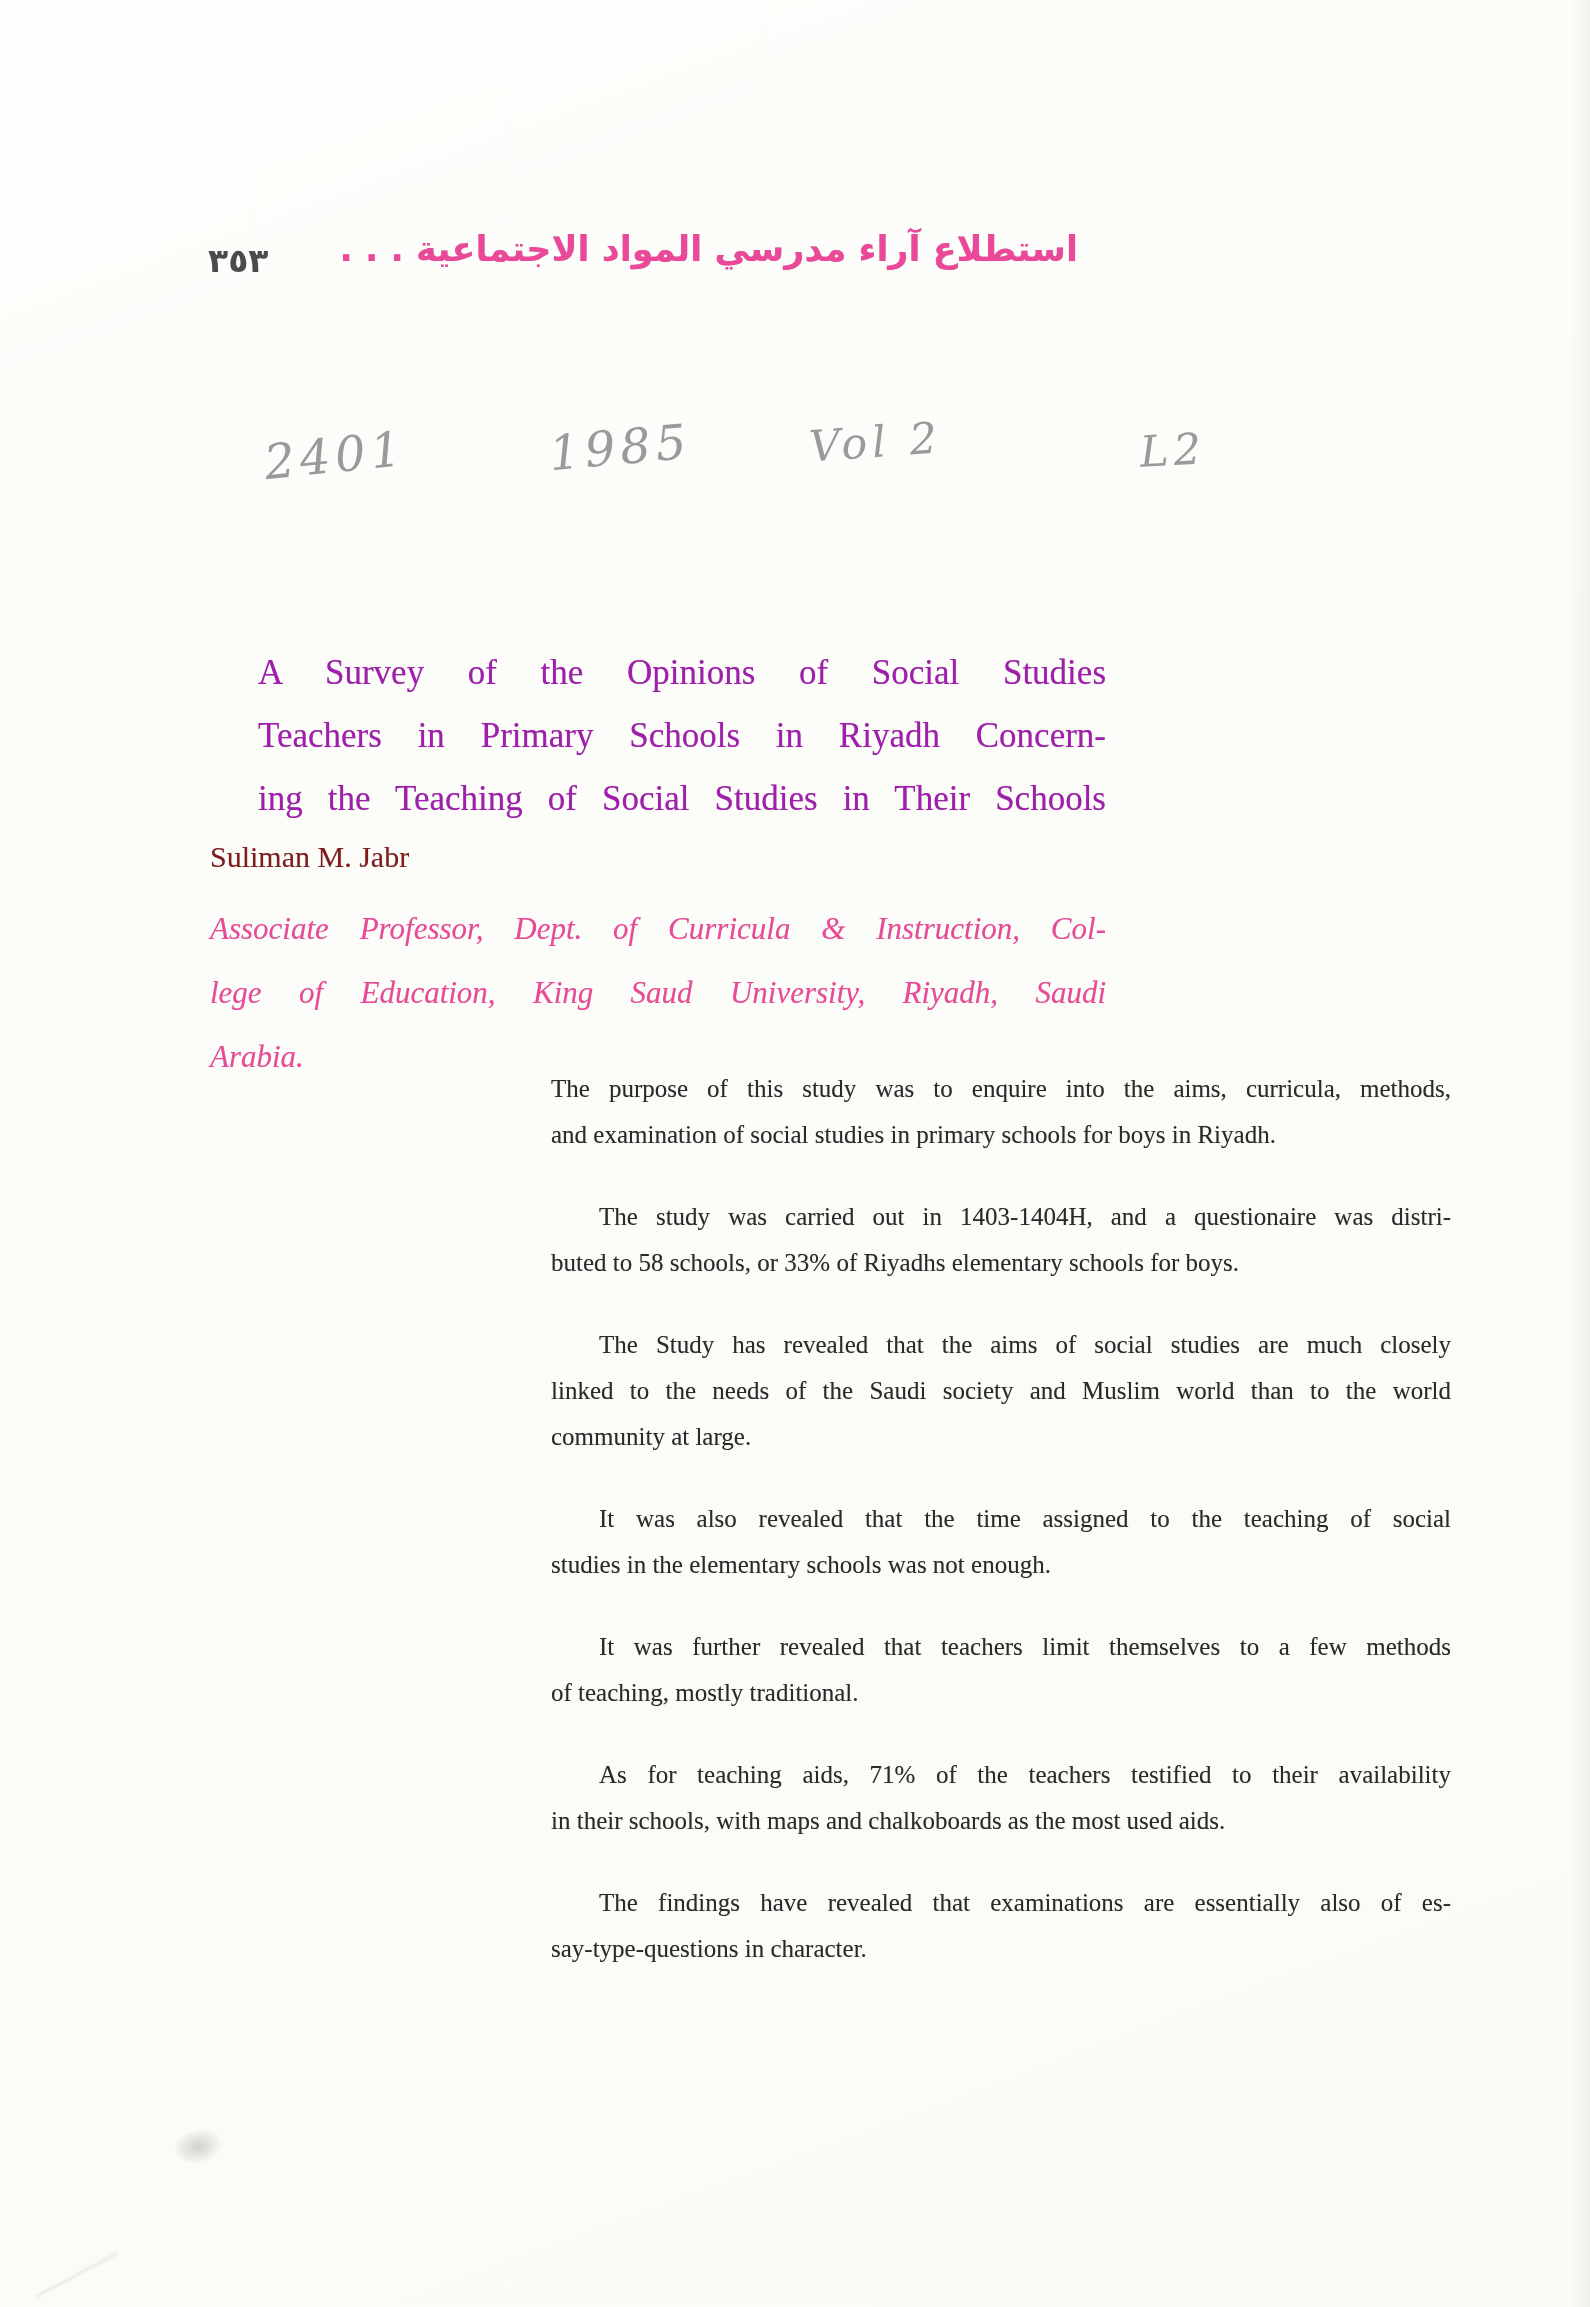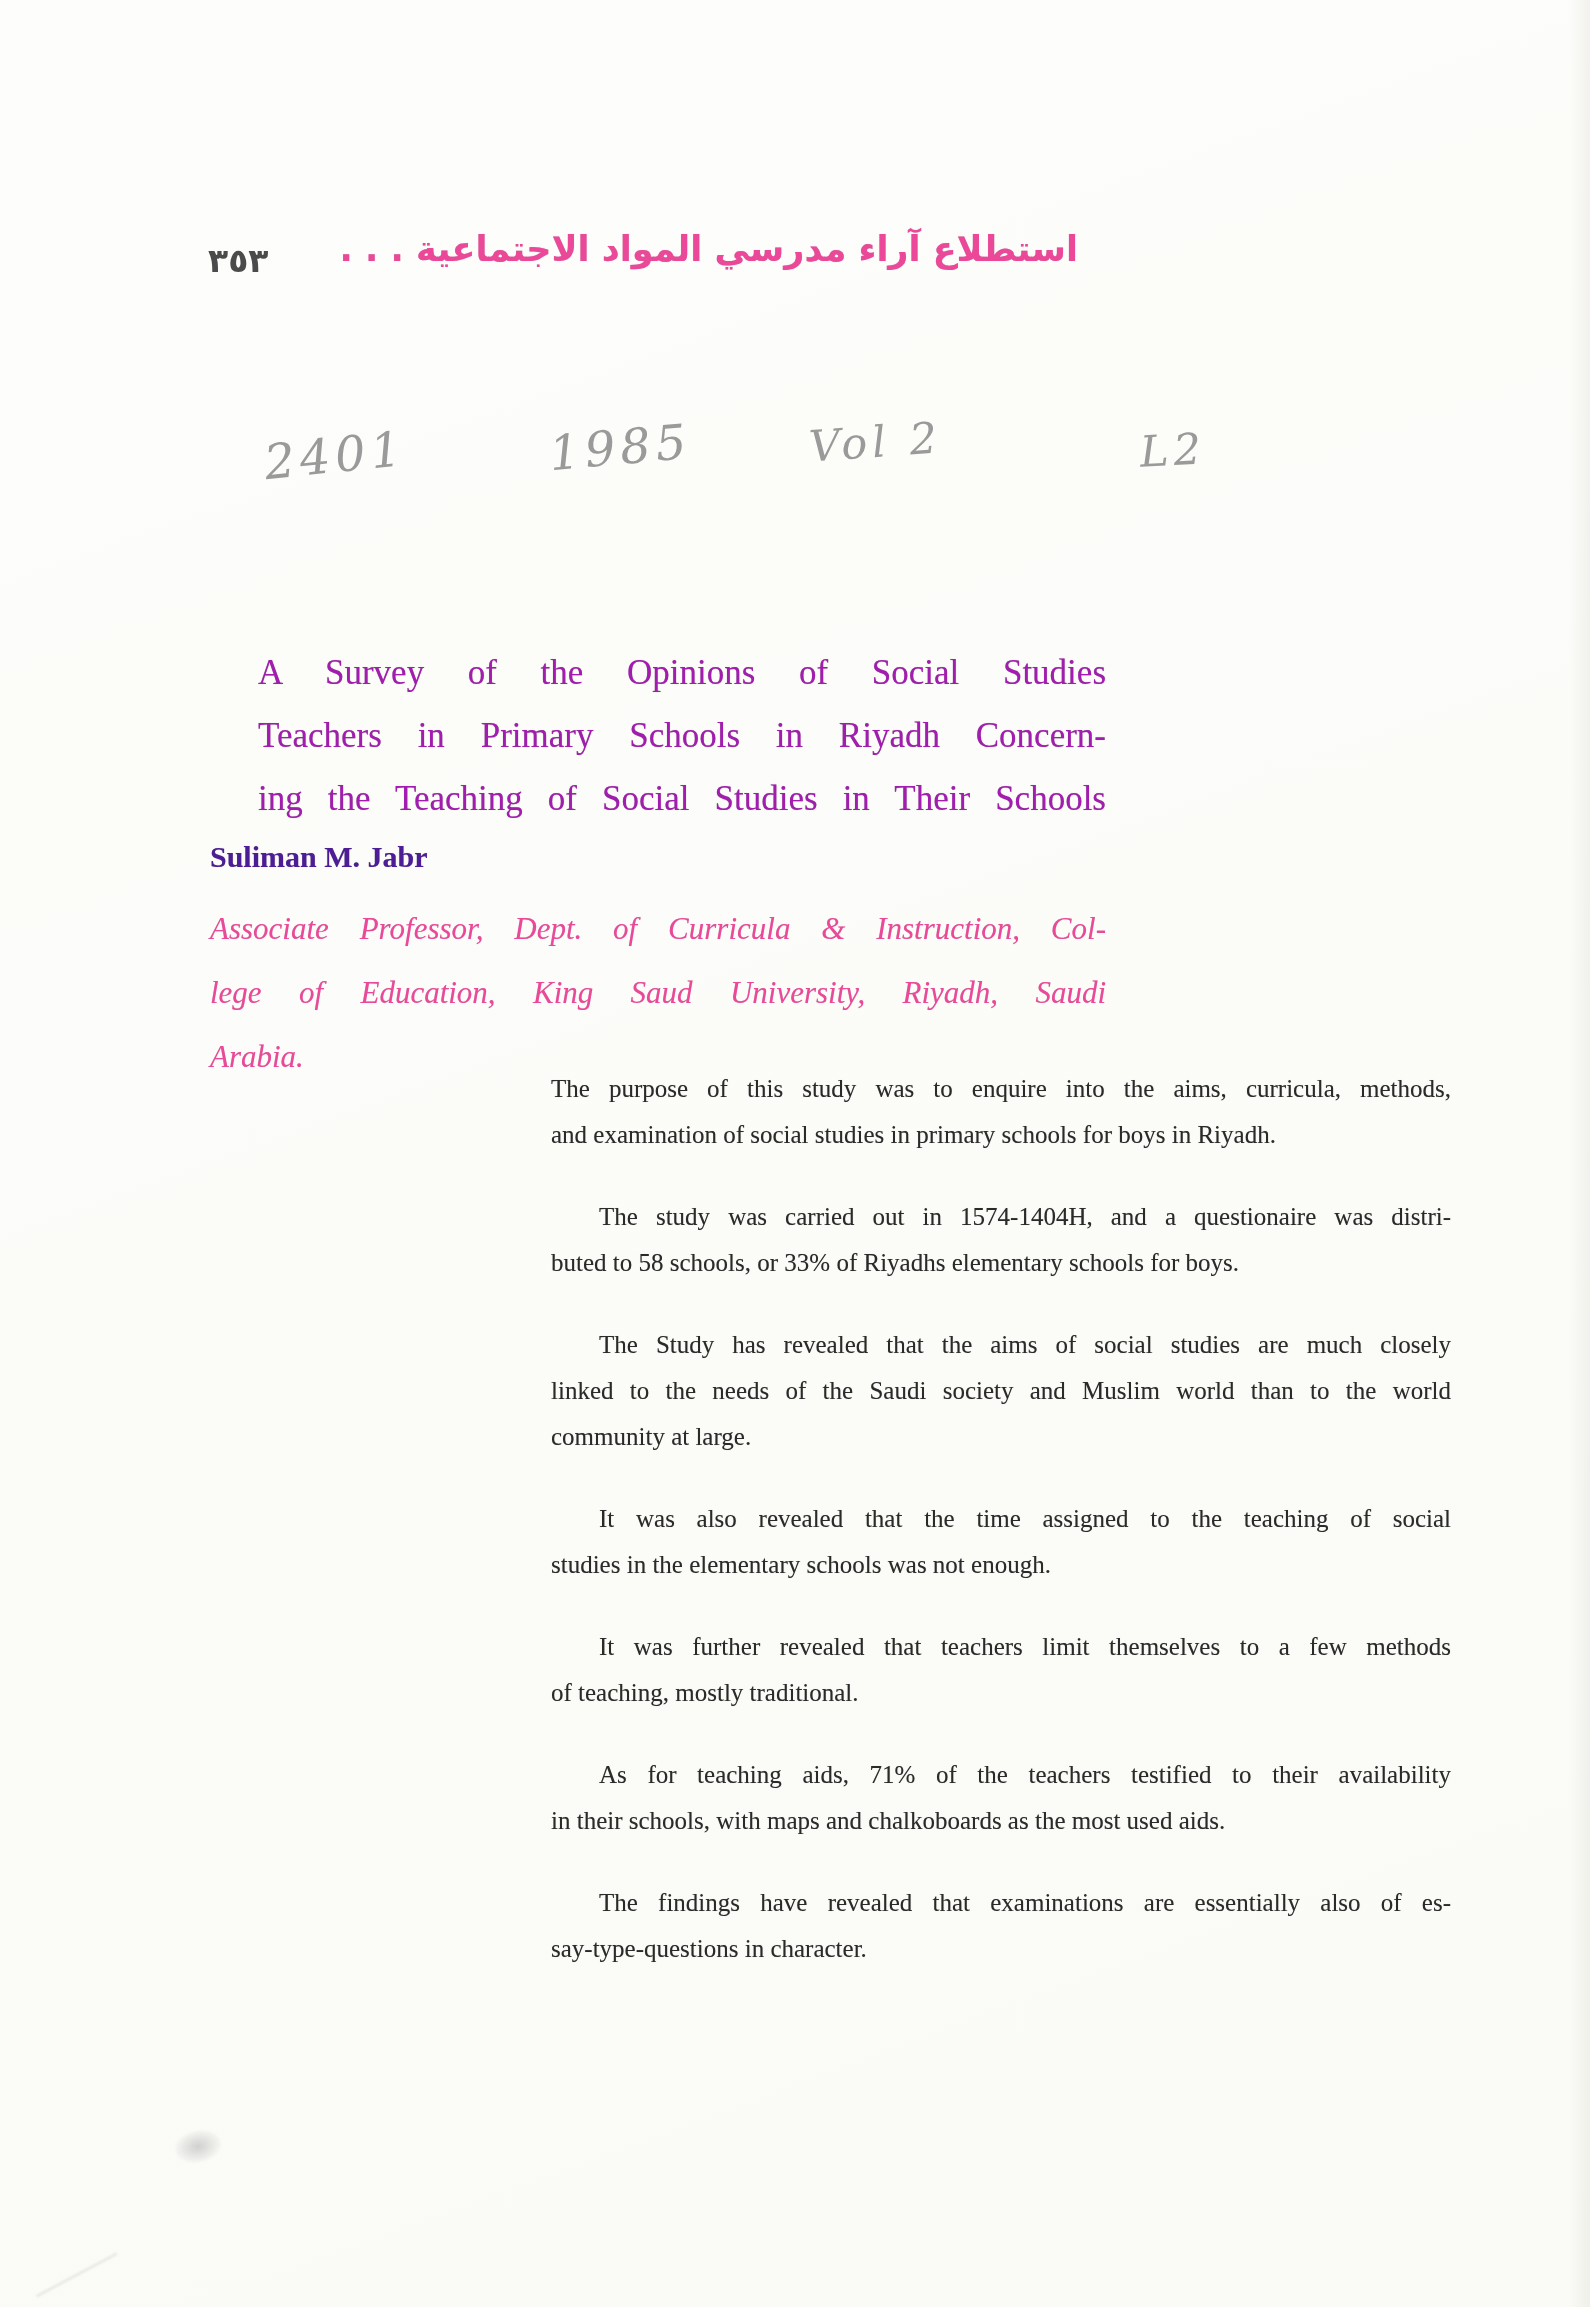--- a/index.html
+++ b/index.html
@@ -67,22 +67,22 @@
     color: #a21caf;
     text-align: justify;
     text-align-last: justify;
     text-shadow: 0 0 0.8px rgba(0,0,0,0.35);
     white-space: nowrap;
     margin-left: 48px;
   }
   .author {
     margin-top: 10px;
     font-size: 30px;
-    font-weight: bold;
-    color: #4c1d95;
+    font-weight: normal;
+    color: #7f1d1d;
     text-shadow: 0 0 0.8px rgba(0,0,0,0.3);
   }
   .affiliation {
     margin-top: 23px;
   }
   .affil-line {
     font-size: 31px;
     font-style: italic;
     line-height: 64px;
     color: #ec4899;
@@ -161,21 +161,21 @@
     <div class="affil-line">Arabia.</div>
   </div>
 </div>
 
 <div class="abstract">
   <div class="para">
     <div class="aline jl">The purpose of this study was to enquire into the aims, curricula, methods,</div>
     <div class="aline">and examination of social studies in primary schools for boys in Riyadh.</div>
   </div>
   <div class="para">
-    <div class="aline jl ind">The study was carried out in 1574-1404H, and a questionaire was distri-</div>
+    <div class="aline jl ind">The study was carried out in 1403-1404H, and a questionaire was distri-</div>
     <div class="aline">buted to 58 schools, or 33% of Riyadhs elementary schools for boys.</div>
   </div>
   <div class="para">
     <div class="aline jl ind">The Study has revealed that the aims of social studies are much closely</div>
     <div class="aline jl">linked to the needs of the Saudi society and Muslim world than to the world</div>
     <div class="aline">community at large.</div>
   </div>
   <div class="para">
     <div class="aline jl ind">It was also revealed that the time assigned to the teaching of social</div>
     <div class="aline">studies in the elementary schools was not enough.</div>

